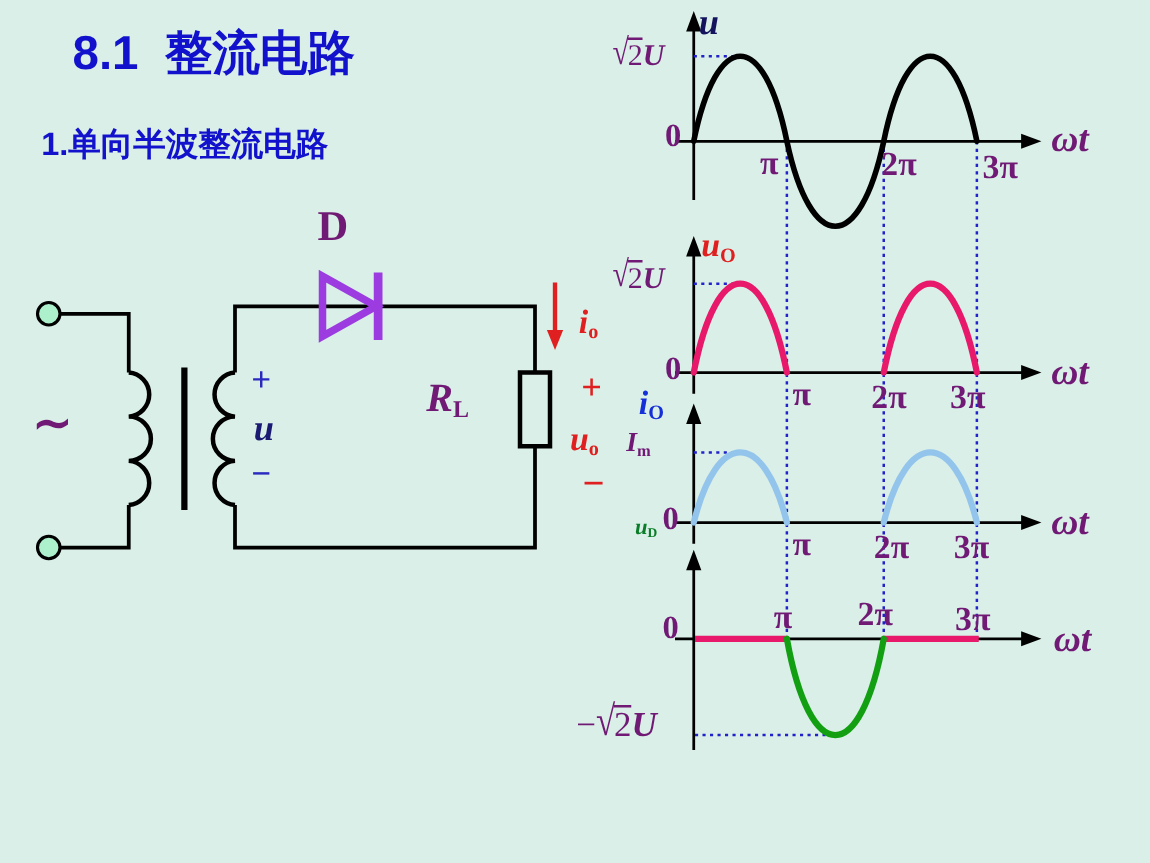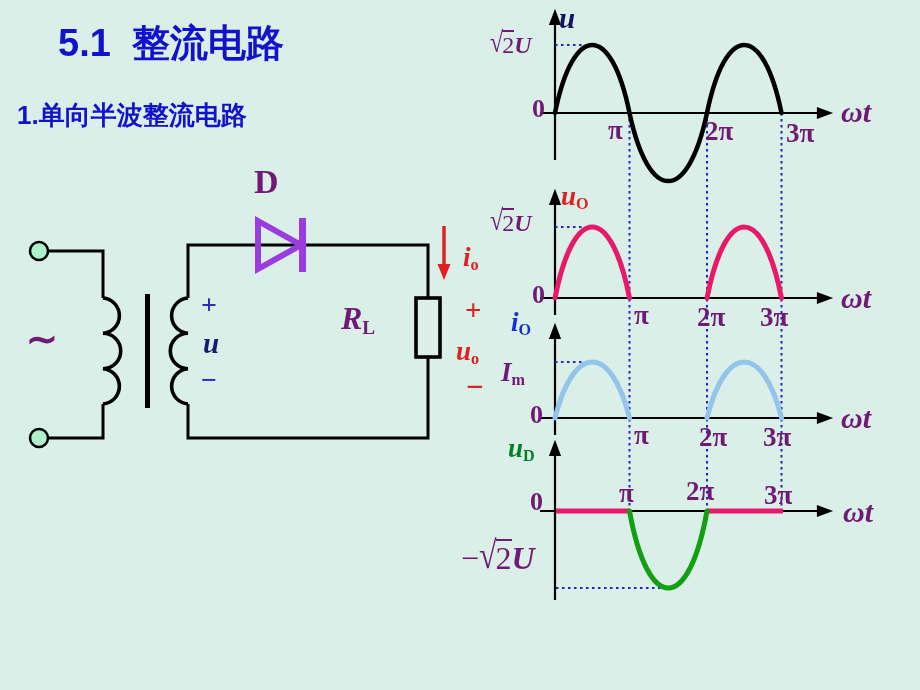--- a/index.html
+++ b/index.html
@@ -82,22 +82,22 @@
     </g>
 
     <path fill="none" stroke="#000" stroke-width="4.5" stroke-linecap="round" d="M555,113 C573.5,22.3 611,22.3 629.5,113 C648.9,203.7 687.6,203.7 707,113 C725.6,22.3 762.9,22.3 781.5,113"></path>
     <path fill="none" stroke="#e8186a" stroke-width="5" stroke-linecap="round" d="M555,298 C573.6,203.3 610.9,203.3 629.5,298 M707,298 C725.6,203.3 762.9,203.3 781.5,298"></path>
     <path fill="none" stroke="#93c4ec" stroke-width="5" stroke-linecap="round" d="M555,418 C573.6,343.3 610.9,343.3 629.5,418 M707,418 C725.6,343.3 762.9,343.3 781.5,418"></path>
     <path fill="none" stroke="#e8186a" stroke-width="5" d="M556,511 H629.5 M707,511 H783"></path>
     <path fill="none" stroke="#12a012" stroke-width="5" stroke-linecap="round" d="M629.5,511 C648,613.7 688.6,613.7 707,511"></path>
   </g>
 </svg>
 
-<div class="lbl sans b c-title" style="left:58px;top:24px;font-size:38px">5.1  整流电路</div>
-<div class="lbl sans b c-title" style="left:17px;top:102px;font-size:26px">1.单向半波整流电路</div>
+<div class="lbl sans b c-title" style="left:58px;top:24px;font-size:38px">8.1  整流电路</div>
+<div class="lbl sans b c-title" style="left:33px;top:102px;font-size:26px">1.单向半波整流电路</div>
 
 <div class="lbl b c-black" style="left:26px;top:320px;font-size:38px">∼</div>
 <div class="lbl b c-black" style="left:254px;top:165px;font-size:34px">D</div>
 <div class="lbl b c-blue" style="left:201px;top:291px;font-size:28px">+</div>
 <div class="lbl b i c-navy" style="left:203px;top:329px;font-size:29px">u</div>
 <div class="lbl b c-blue" style="left:201px;top:366px;font-size:28px">−</div>
 <div class="lbl b i c-black" style="left:341px;top:302px;font-size:32px"><span>R</span><sub class="sb">L</sub></div>
 <div class="lbl b i c-red" style="left:463px;top:244px;font-size:27px"><span>i</span><sub class="sb">o</sub></div>
 <div class="lbl b c-red" style="left:465px;top:296px;font-size:29px">+</div>
 <div class="lbl b i c-red" style="left:456px;top:338px;font-size:27px"><span>u</span><sub class="sb">o</sub></div>
@@ -113,26 +113,26 @@
 
 <div class="lbl b i c-red" style="left:561px;top:183px;font-size:27px"><span>u</span><sub class="sb">O</sub></div>
 <div class="lbl c-black" style="left:490px;top:208px;font-size:24px"><span class="rad">√</span><span class="ov">2</span><span class="b i">U</span></div>
 <div class="lbl b c-black" style="left:532px;top:282px;font-size:26px">0</div>
 <div class="lbl b c-black" style="left:634px;top:302px;font-size:27px">π</div>
 <div class="lbl b c-black" style="left:697px;top:304px;font-size:27px">2π</div>
 <div class="lbl b c-black" style="left:760px;top:304px;font-size:27px">3π</div>
 <div class="lbl b i c-black" style="left:841px;top:283px;font-size:30px">ωt</div>
 
 <div class="lbl b i c-io" style="left:511px;top:309px;font-size:27px"><span>i</span><sub class="sb">O</sub></div>
-<div class="lbl b i c-black" style="left:501px;top:359px;font-size:27px"><span>I</span><sub class="sb">m</sub></div>
+<div class="lbl b i c-black" style="left:501px;top:343px;font-size:22px"><span>I</span><sub class="sb">m</sub></div>
 <div class="lbl b c-black" style="left:530px;top:402px;font-size:26px">0</div>
 <div class="lbl b c-black" style="left:634px;top:422px;font-size:27px">π</div>
 <div class="lbl b c-black" style="left:699px;top:424px;font-size:27px">2π</div>
 <div class="lbl b c-black" style="left:763px;top:424px;font-size:27px">3π</div>
 <div class="lbl b i c-black" style="left:841px;top:403px;font-size:30px">ωt</div>
 
-<div class="lbl b i c-ud" style="left:508px;top:435px;font-size:27px"><span>u</span><sub class="sb">D</sub></div>
+<div class="lbl b i c-ud" style="left:508px;top:412px;font-size:18px"><span>u</span><sub class="sb">D</sub></div>
 <div class="lbl b c-black" style="left:530px;top:489px;font-size:26px">0</div>
 <div class="lbl b c-black" style="left:619px;top:480px;font-size:27px">π</div>
 <div class="lbl b c-black" style="left:686px;top:478px;font-size:27px">2π</div>
 <div class="lbl b c-black" style="left:764px;top:482px;font-size:27px">3π</div>
 <div class="lbl b i c-black" style="left:843px;top:497px;font-size:30px">ωt</div>
-<div class="lbl c-black" style="left:461px;top:539px;font-size:32px"><span>−</span><span class="rad">√</span><span class="ov">2</span><span class="b i">U</span></div>
+<div class="lbl c-black" style="left:461px;top:564px;font-size:28px"><span>−</span><span class="rad">√</span><span class="ov">2</span><span class="b i">U</span></div>
 
 </body></html>

